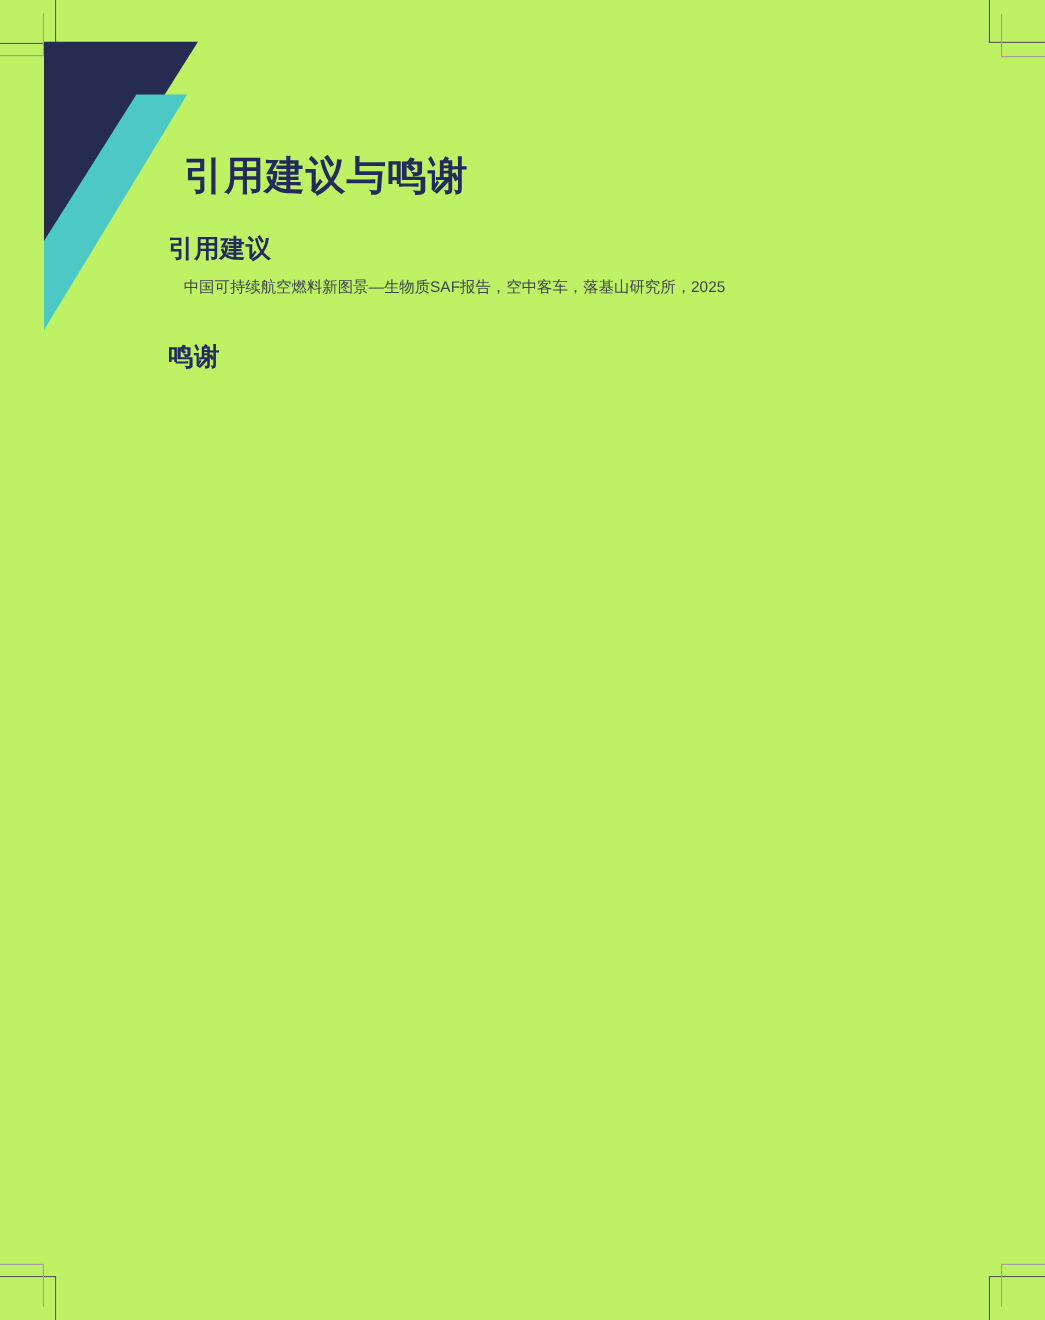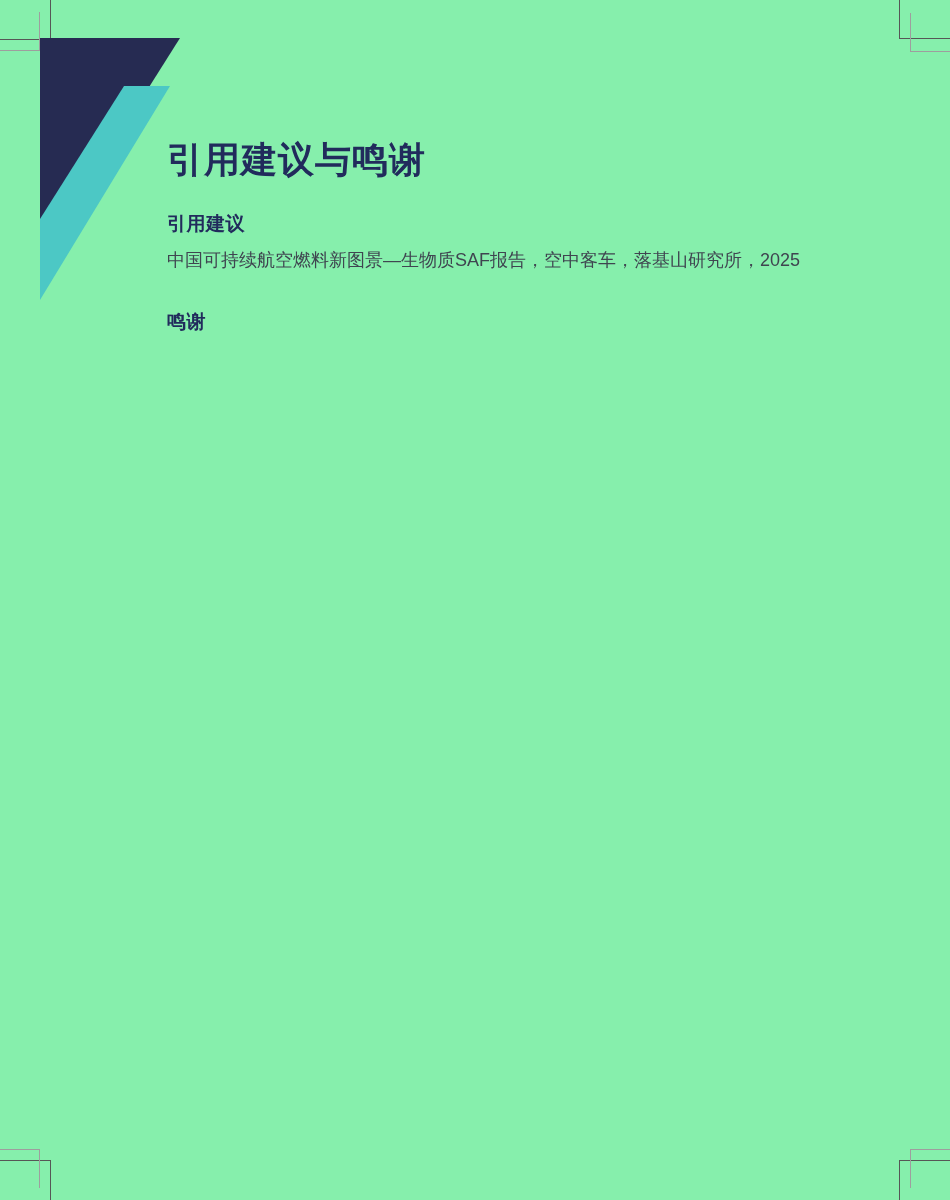--- a/index.html
+++ b/index.html
@@ -1,20 +1,20 @@
 <!DOCTYPE html>
 <html><head>
 <meta charset="utf-8">
 <style>
   html, body { margin: 0; padding: 0; background: #ffffff; }
   .page {
     position: relative;
     width: 950px;
     height: 1200px;
-    background: #86efac;
+    background: #bef264;
     overflow: hidden;
     font-family: "Liberation Sans", "DejaVu Sans", sans-serif;
   }
 
   
   .cm { position: absolute; pointer-events: none; }
   .cm-tl-dark  { left: 0; top: 0;  width: 50px; height: 39px;
                  border-right: 1.5px solid #565656; border-bottom: 1.5px solid #565656; }
   .cm-tl-light { left: 0; top: 12px; width: 39px; height: 38px;
                  border-right: 1.5px solid #9e9e9e; border-bottom: 1.5px solid #9e9e9e; }
@@ -34,29 +34,29 @@
   
   .brand-graphic { position: absolute; left: 0; top: 0; }
 
   
   .page-title {
     position: absolute; left: 167px; top: 140px; margin: 0;
     font-size: 36px; font-weight: 800; letter-spacing: 1px;
     color: #212b5c; line-height: 1.1;
   }
   .section-heading {
-    position: absolute; left: 167px; margin: 0;
-    font-size: 19px; font-weight: 700; letter-spacing: 0.5px;
+    position: absolute; left: 153px; margin: 0;
+    font-size: 23px; font-weight: 700; letter-spacing: 0.5px;
     color: #212b5c; line-height: 1.1;
   }
   .heading-citation { top: 214px; }
   .heading-ack      { top: 312px; text-align: center; }
   .body-text {
     position: absolute; left: 167px; margin: 0;
-    font-size: 18px; font-weight: 400; color: #3f4550;
+    font-size: 14px; font-weight: 400; color: #3f4550;
     line-height: 19.6px;
   }
   .citation-text { top: 251px; width: 676px; }
   .ack-text      { top: 347px; width: 676px; text-align: justify; }
 </style>
 </head>
 <body>
 
 <div class="page">
 

